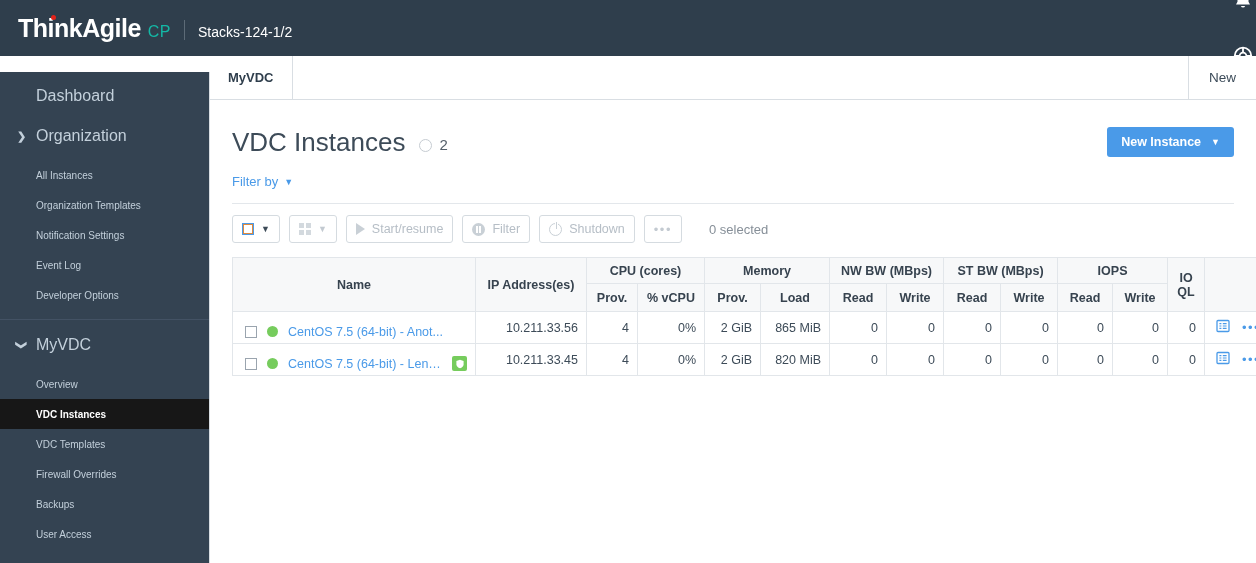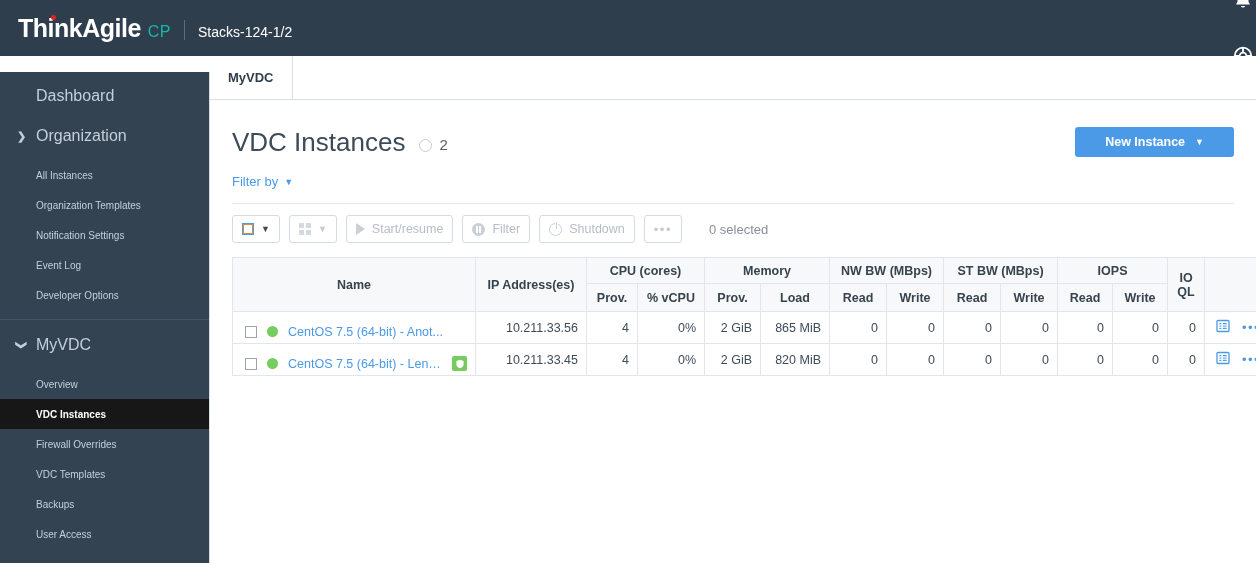--- a/index.html
+++ b/index.html
@@ -99,21 +99,21 @@
   .page-title { font-size: 26px; color: #3d4b58; font-weight: normal; }
   .count-circle {
     width: 13px; height: 13px; border-radius: 50%;
     border: 1.5px solid #c6ccd2; margin: 0 7px 0 14px; position: relative; top: 3px;
   }
   .count-num { font-size: 15px; color: #55606b; position: relative; top: 2px; }
   .btn-new-instance {
     margin-left: auto; background: #4a9ae8; color: #ffffff;
     border: none; border-radius: 3px;
     font-size: 12.5px; font-weight: bold;
-    height: 30px; padding: 0 30px;
+    height: 30px; padding: 0 14px;
     display: flex; align-items: center; gap: 10px; cursor: pointer;
     font-family: "Liberation Sans", sans-serif;
   }
   .btn-new-instance .car { font-size: 9px; }
 
   
   .filter-row { padding: 12px 22px 0 22px; }
   .filter-by {
     font-size: 13px; color: #4a9ae8; cursor: pointer;
     display: inline-flex; align-items: center; gap: 6px;
@@ -279,39 +279,42 @@
       <span>MyVDC</span>
     </div>
     <div class="sb-space-sm"></div>
     <div class="sb-item sub">
       <span>Overview</span>
     </div>
     <div class="sb-item sub active">
       <span>VDC Instances</span>
     </div>
     <div class="sb-item sub">
+      <span>VDC Templates</span>
+    </div>
+    <div class="sb-item sub">
       <span>Firewall Overrides</span>
-    </div>
-    <div class="sb-item sub">
-      <span>VDC Templates</span>
     </div>
     <div class="sb-item sub">
       <span>Backups</span>
     </div>
     <div class="sb-item sub">
       <span>User Access</span>
     </div>
     <div class="bottom-strip"></div>
   </nav>
 
   <div class="main">
 
     <div class="tabbar">
       <div class="tab">
         <span>MyVDC</span>
+      </div>
+      <div class="tab tab-new">
+        <span>New</span>
       </div>
     </div>
 
     <div class="page-head">
       <span class="page-title">VDC Instances</span>
       <span class="count-circle"></span>
       <span class="count-num">2</span>
       <button class="btn-new-instance">
         <span>New Instance</span>
         <span class="car">▼</span>

